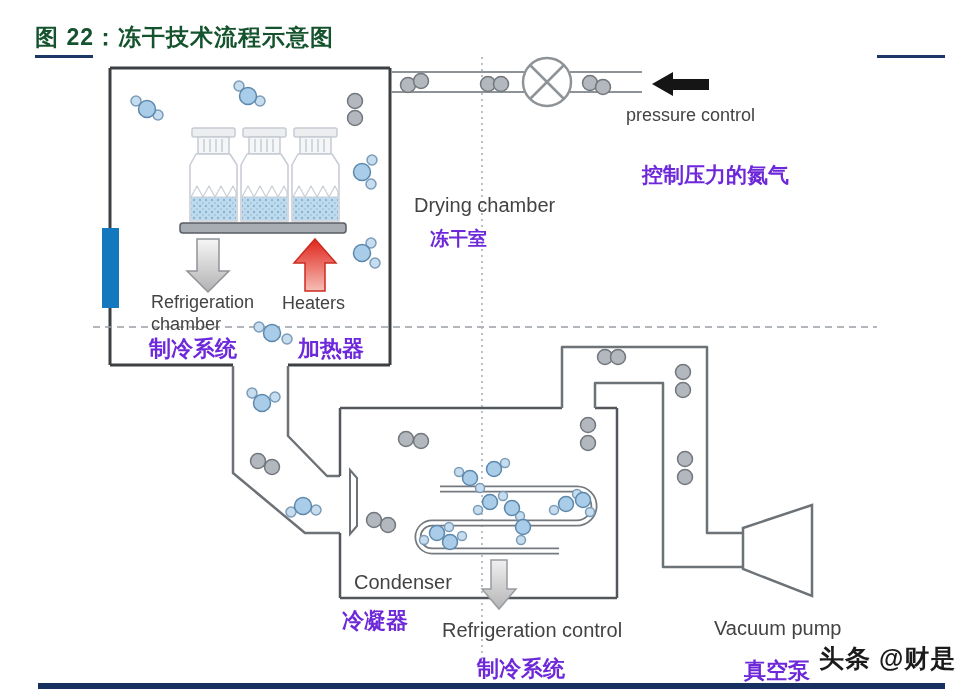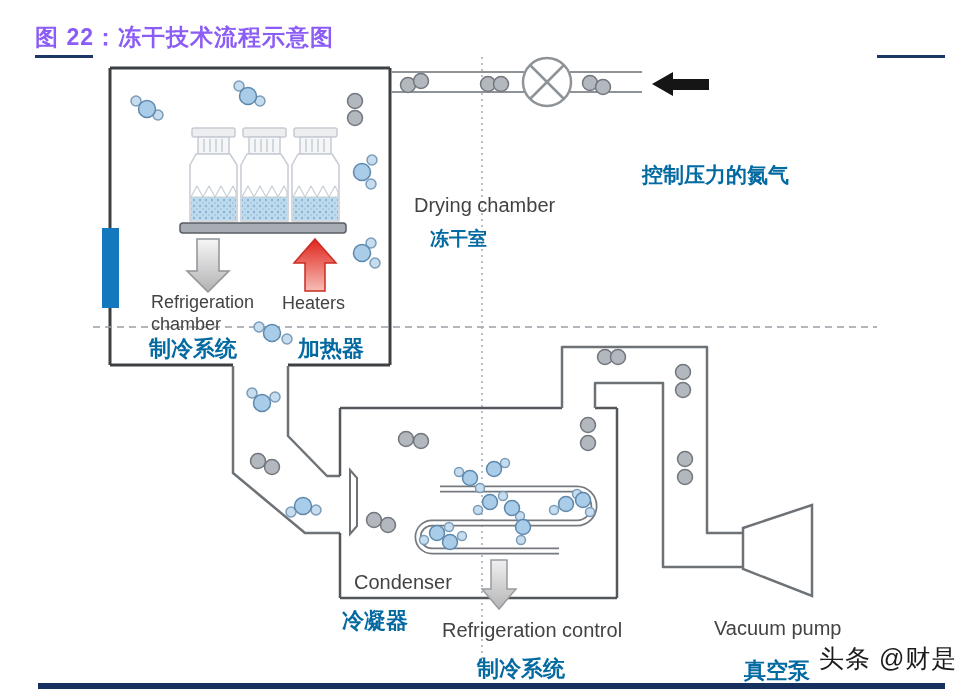--- a/index.html
+++ b/index.html
@@ -3,44 +3,44 @@
 <meta charset="utf-8">
 <style>
   html,body{margin:0;padding:0;}
   body{
     width:970px;height:692px;position:relative;background:#ffffff;
     font-family:"Liberation Sans", sans-serif;overflow:hidden;
   }
   .abs{position:absolute;}
   
   .fig-title{
-    left:35px;top:22px;font-size:23px;font-weight:700;color:#8b5cf6;
+    left:35px;top:22px;font-size:23px;font-weight:700;color:#14532d;
     letter-spacing:1px;white-space:nowrap;
   }
   .rule{background:#1c3668;height:3px;}
   .rule-left{left:35px;top:55px;width:58px;}
   .rule-right{left:877px;top:55px;width:68px;}
   
   .lbl-en{color:#434343;white-space:nowrap;}
-  .lbl-zh{color:#0369a1;font-weight:700;white-space:nowrap;}
+  .lbl-zh{color:#6d28d9;font-weight:700;white-space:nowrap;}
   .nitrogen-en{left:626px;top:103px;font-size:18px;line-height:25px;}
   .nitrogen-zh{left:642px;top:161px;font-size:21px;}
   .drying-en{left:414px;top:194px;font-size:20px;}
   .drying-zh{left:430px;top:226px;font-size:19px;}
   .refr-en{left:151px;top:291px;font-size:18px;line-height:22px;}
   .heaters-en{left:282px;top:293px;font-size:18px;}
   .refr-zh{left:149px;top:334px;font-size:22px;}
   .heaters-zh{left:298px;top:334px;font-size:22px;}
   .condenser-en{left:354px;top:571px;font-size:20px;}
   .condenser-zh{left:342px;top:606px;font-size:22px;}
   .refr2-en{left:442px;top:619px;font-size:20px;}
   .refr2-zh{left:477px;top:654px;font-size:22px;}
   .vacuum-en{left:714px;top:617px;font-size:20px;}
   .vacuum-zh{left:744px;top:656px;font-size:22px;text-align:center;}
-  .watermark{left:819px;top:642px;font-size:25px;font-weight:400;color:#1b1b1b;letter-spacing:1px;z-index:5;}
+  .watermark{left:819px;top:642px;font-size:25px;font-weight:700;color:#1b1b1b;letter-spacing:1px;z-index:5;}
   .footer-bar{left:38px;top:683px;width:907px;height:6px;background:#16305f;}
   svg{position:absolute;left:0;top:0;}
 </style>
 </head>
 <body>
 
 <div class="abs fig-title">图 22：冻干技术流程示意图</div>
 <div class="abs rule rule-left"></div>
 <div class="abs rule rule-right"></div>
 
@@ -232,20 +232,21 @@
         <circle cx="566" cy="504" r="7.5"></circle>
         <circle cx="583" cy="500" r="7.5"></circle>
       <circle cx="437" cy="533" r="7.5"></circle>
         <circle cx="450" cy="542" r="7.5"></circle>
         <circle cx="512" cy="508" r="7.5"></circle>
     </g>
   </g>
 </svg>
 
 <div class="abs lbl-en nitrogen-en">
+  <div>pressure control</div>
 </div>
 <div class="abs lbl-zh nitrogen-zh">控制压力的氮气</div>
 
 <div class="abs lbl-en drying-en">Drying chamber</div>
 <div class="abs lbl-zh drying-zh">冻干室</div>
 
 <div class="abs lbl-en refr-en">
   <div>Refrigeration</div>
   <div>chamber</div>
 </div>

